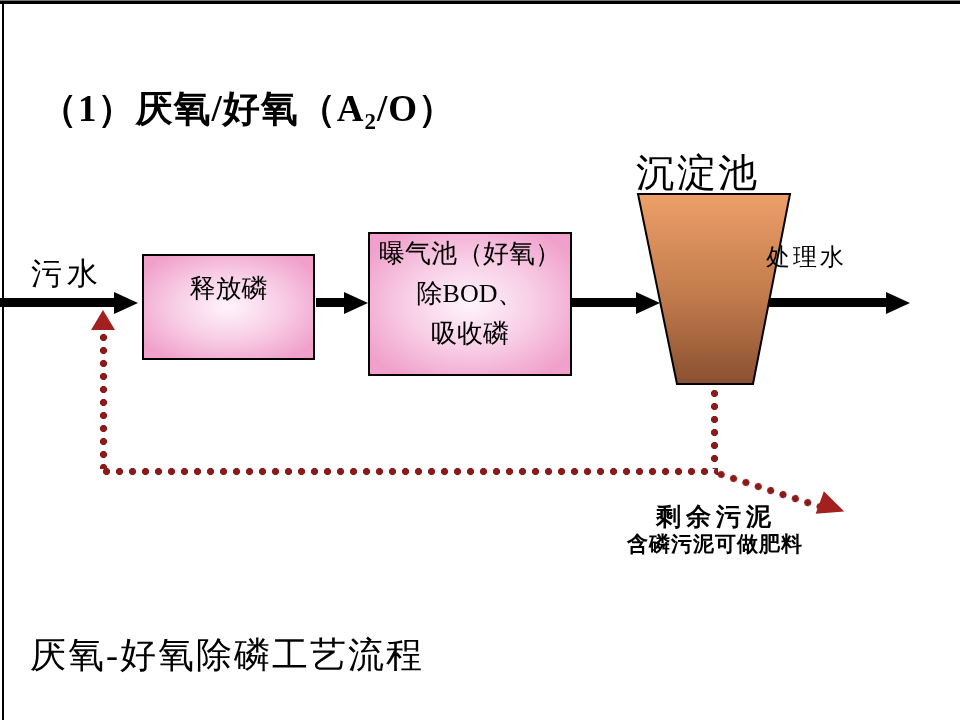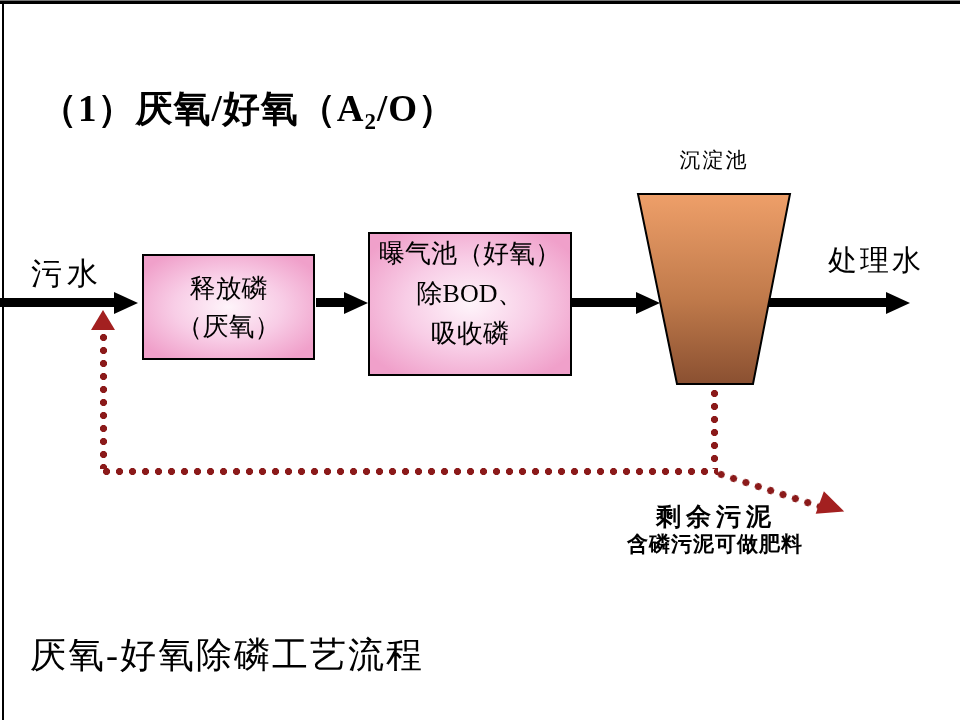--- a/index.html
+++ b/index.html
@@ -15,22 +15,22 @@
   .left-rule { position:absolute; left:2px; top:0; width:2px; height:720px; background:#000; }
 
   
   .title { position:absolute; left:40px; top:58px; font-size:37px; font-weight:bold; letter-spacing:1px; white-space:nowrap; }
   .title sub { font-size:0.62em; }
   .caption { position:absolute; left:30px; top:630px; width:930px; text-align:left; font-size:36px; letter-spacing:2px; }
 
   
   .lbl { position:absolute; white-space:nowrap; }
   .lbl-influent { left:31px; top:252px; font-size:31px; letter-spacing:5px; }
-  .lbl-effluent { left:828px; top:240px; font-size:29px; letter-spacing:3px; }
-  .lbl-clarifier { left:636px; top:145px; width:156px; text-align:center; font-size:21px; letter-spacing:2px; }
+  .lbl-effluent { left:766px; top:240px; font-size:24px; letter-spacing:3px; }
+  .lbl-clarifier { left:636px; top:145px; width:156px; text-align:left; font-size:39px; letter-spacing:2px; }
   .lbl-return { left:277px; top:416px; font-size:26px; letter-spacing:1px; }
   .lbl-excess { left:656px; top:499px; font-size:25px; letter-spacing:5px;font-weight:bold; }
   .lbl-note { left:627px; top:529px; font-size:21px; font-weight:bold; letter-spacing:1px; }
 
   
   .shaft { position:absolute; top:297px; height:9px; background:#000; }
   .ahead { position:absolute; top:291px; width:0; height:0;
            border-top:11px solid transparent; border-bottom:11px solid transparent;
            border-left:24px solid #000; }
 
@@ -75,21 +75,20 @@
   <div class="left-rule"></div>
 
   <h1 class="title"><span>（1）厌氧/好氧（A</span><sub>2</sub><span>/O）</span></h1>
 
   <div class="lbl lbl-influent">污水</div>
   <div class="shaft" style="left:0; width:118px;"></div>
   <div class="ahead" style="left:114px;"></div>
 
   <div class="pbox pbox-anaerobic">
     <span>释放磷</span>
-    <span>（厌氧）</span>
   </div>
 
   <div class="shaft" style="left:316px; width:32px;"></div>
   <div class="ahead" style="left:344px;"></div>
 
   <div class="pbox pbox-aeration">
     <span>曝气池（好氧）</span>
     <span>除BOD、</span>
     <span>吸收磷</span>
   </div>

